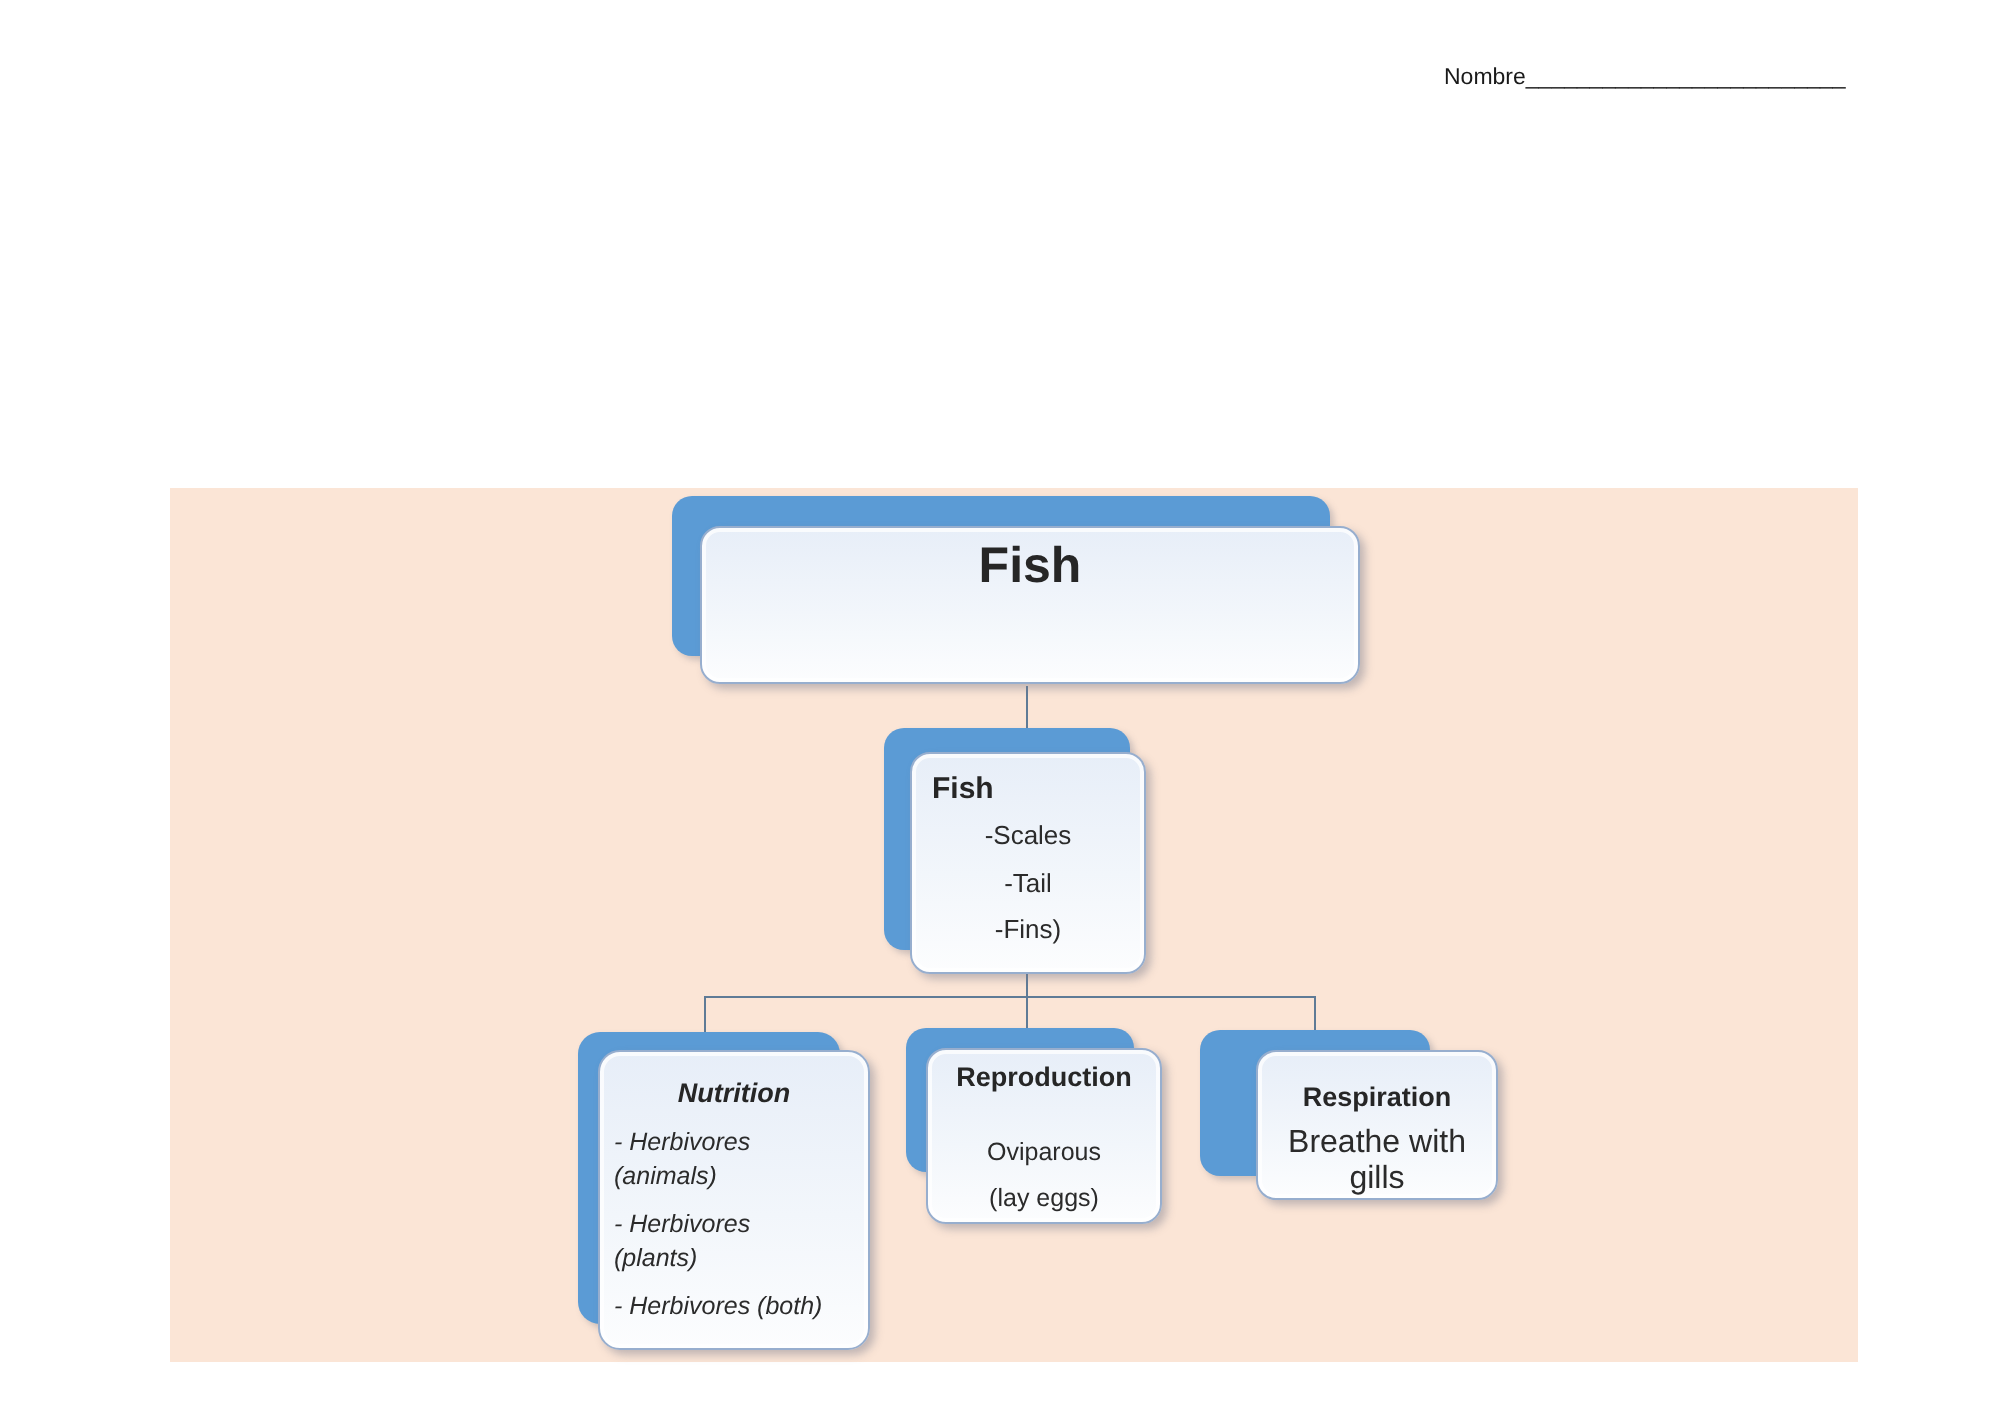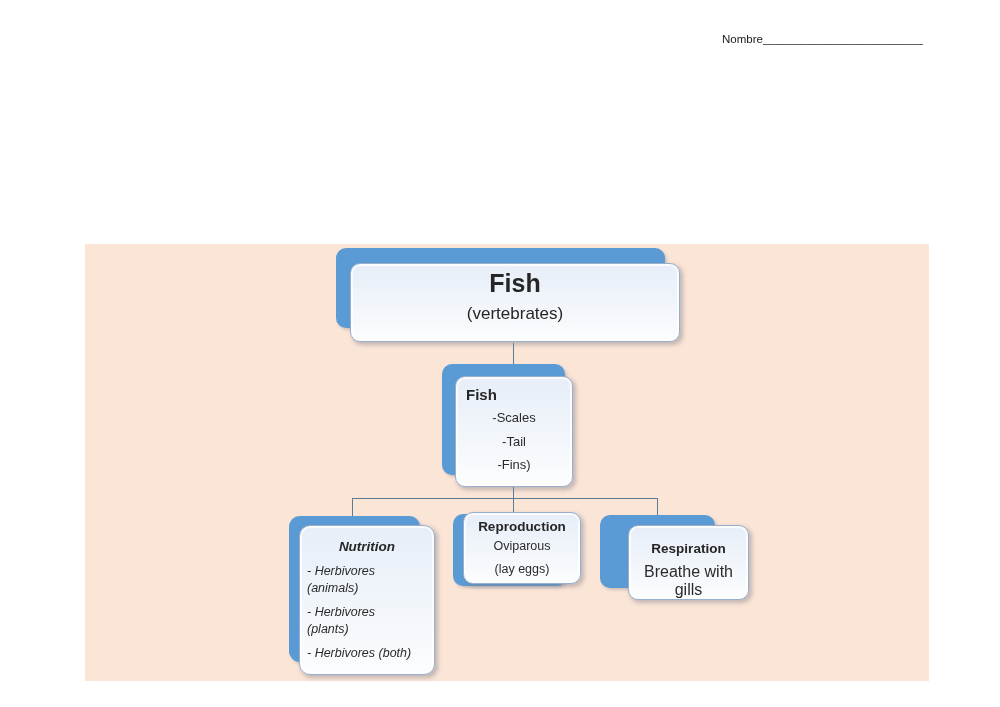--- a/index.html
+++ b/index.html
@@ -79,21 +79,21 @@
   
   .child-title { text-align: center; font-weight: bold; font-size: 13.5px; color: #262626; }
 
   .nut-card    { padding: 13px 7px 0 7px; font-style: italic; }
   .nut-title   { margin-bottom: 9px; }
   .nut-line    { font-size: 12.5px; line-height: 16.5px; text-align: left; }
   .nut-gap     { margin-top: 8px; }
 
   .rep-card    { padding: 6px 4px 0 4px; }
   .rep-line    { text-align: center; font-size: 12.5px; line-height: 23px; }
-  .rep-lines   { margin-top: 1px; }
+  .rep-lines   { margin-top: 19px; }
 
   .res-card    { padding: 15px 4px 0 4px; }
   .res-line    { text-align: center; font-size: 16px; margin-top: 7px; }
 </style>
 </head>
 <body>
 
 <div class="page">
 
   <div class="name-row">
@@ -106,21 +106,20 @@
   <div class="conn" style="left:513px; top:343px; width:1px; height:21px;"></div>
   <div class="conn" style="left:513px; top:487px; width:1px; height:12px;"></div>
   <div class="conn" style="left:352px; top:498px; width:306px; height:1px;"></div>
   <div class="conn" style="left:352px; top:498px; width:1px; height:18px;"></div>
   <div class="conn" style="left:513px; top:498px; width:1px; height:17px;"></div>
   <div class="conn" style="left:657px; top:498px; width:1px; height:17px;"></div>
 
   <div class="blue-back" style="left:336px; top:248px; width:329px; height:80px;"></div>
   <div class="card" style="left:350px; top:263px; width:330px; height:79px;">
     <div class="root-title">Fish</div>
-    <div class="root-sub">(vertebrates)</div>
   </div>
 
   <div class="blue-back" style="left:442px; top:364px; width:123px; height:111px;"></div>
   <div class="card mid-card" style="left:455px; top:376px; width:118px; height:111px;">
     <div class="mid-title">Fish</div>
     <div class="mid-lines">
       <div class="mid-line">-Scales</div>
       <div class="mid-line">-Tail</div>
       <div class="mid-line">-Fins)</div>
     </div>
@@ -130,21 +129,21 @@
   <div class="card nut-card" style="left:299px; top:525px; width:136px; height:150px; border-radius:11px;">
     <div class="child-title nut-title">Nutrition</div>
     <div class="nut-line">- Herbivores</div>
     <div class="nut-line">(animals)</div>
     <div class="nut-line nut-gap">- Herbivores</div>
     <div class="nut-line">(plants)</div>
     <div class="nut-line nut-gap">- Herbivores (both)</div>
   </div>
 
   <div class="blue-back" style="left:453px; top:514px; width:114px; height:72px;"></div>
-  <div class="card rep-card" style="left:463px; top:512px; width:118px; height:72px;">
+  <div class="card rep-card" style="left:463px; top:524px; width:118px; height:88px;">
     <div class="child-title">Reproduction</div>
     <div class="rep-lines">
       <div class="rep-line">Oviparous</div>
       <div class="rep-line">(lay eggs)</div>
     </div>
   </div>
 
   <div class="blue-back" style="left:600px; top:515px; width:115px; height:73px;"></div>
   <div class="card res-card" style="left:612px; top:525px; width:121px; height:75px;margin-left:16px;">
     <div class="child-title">Respiration</div>

